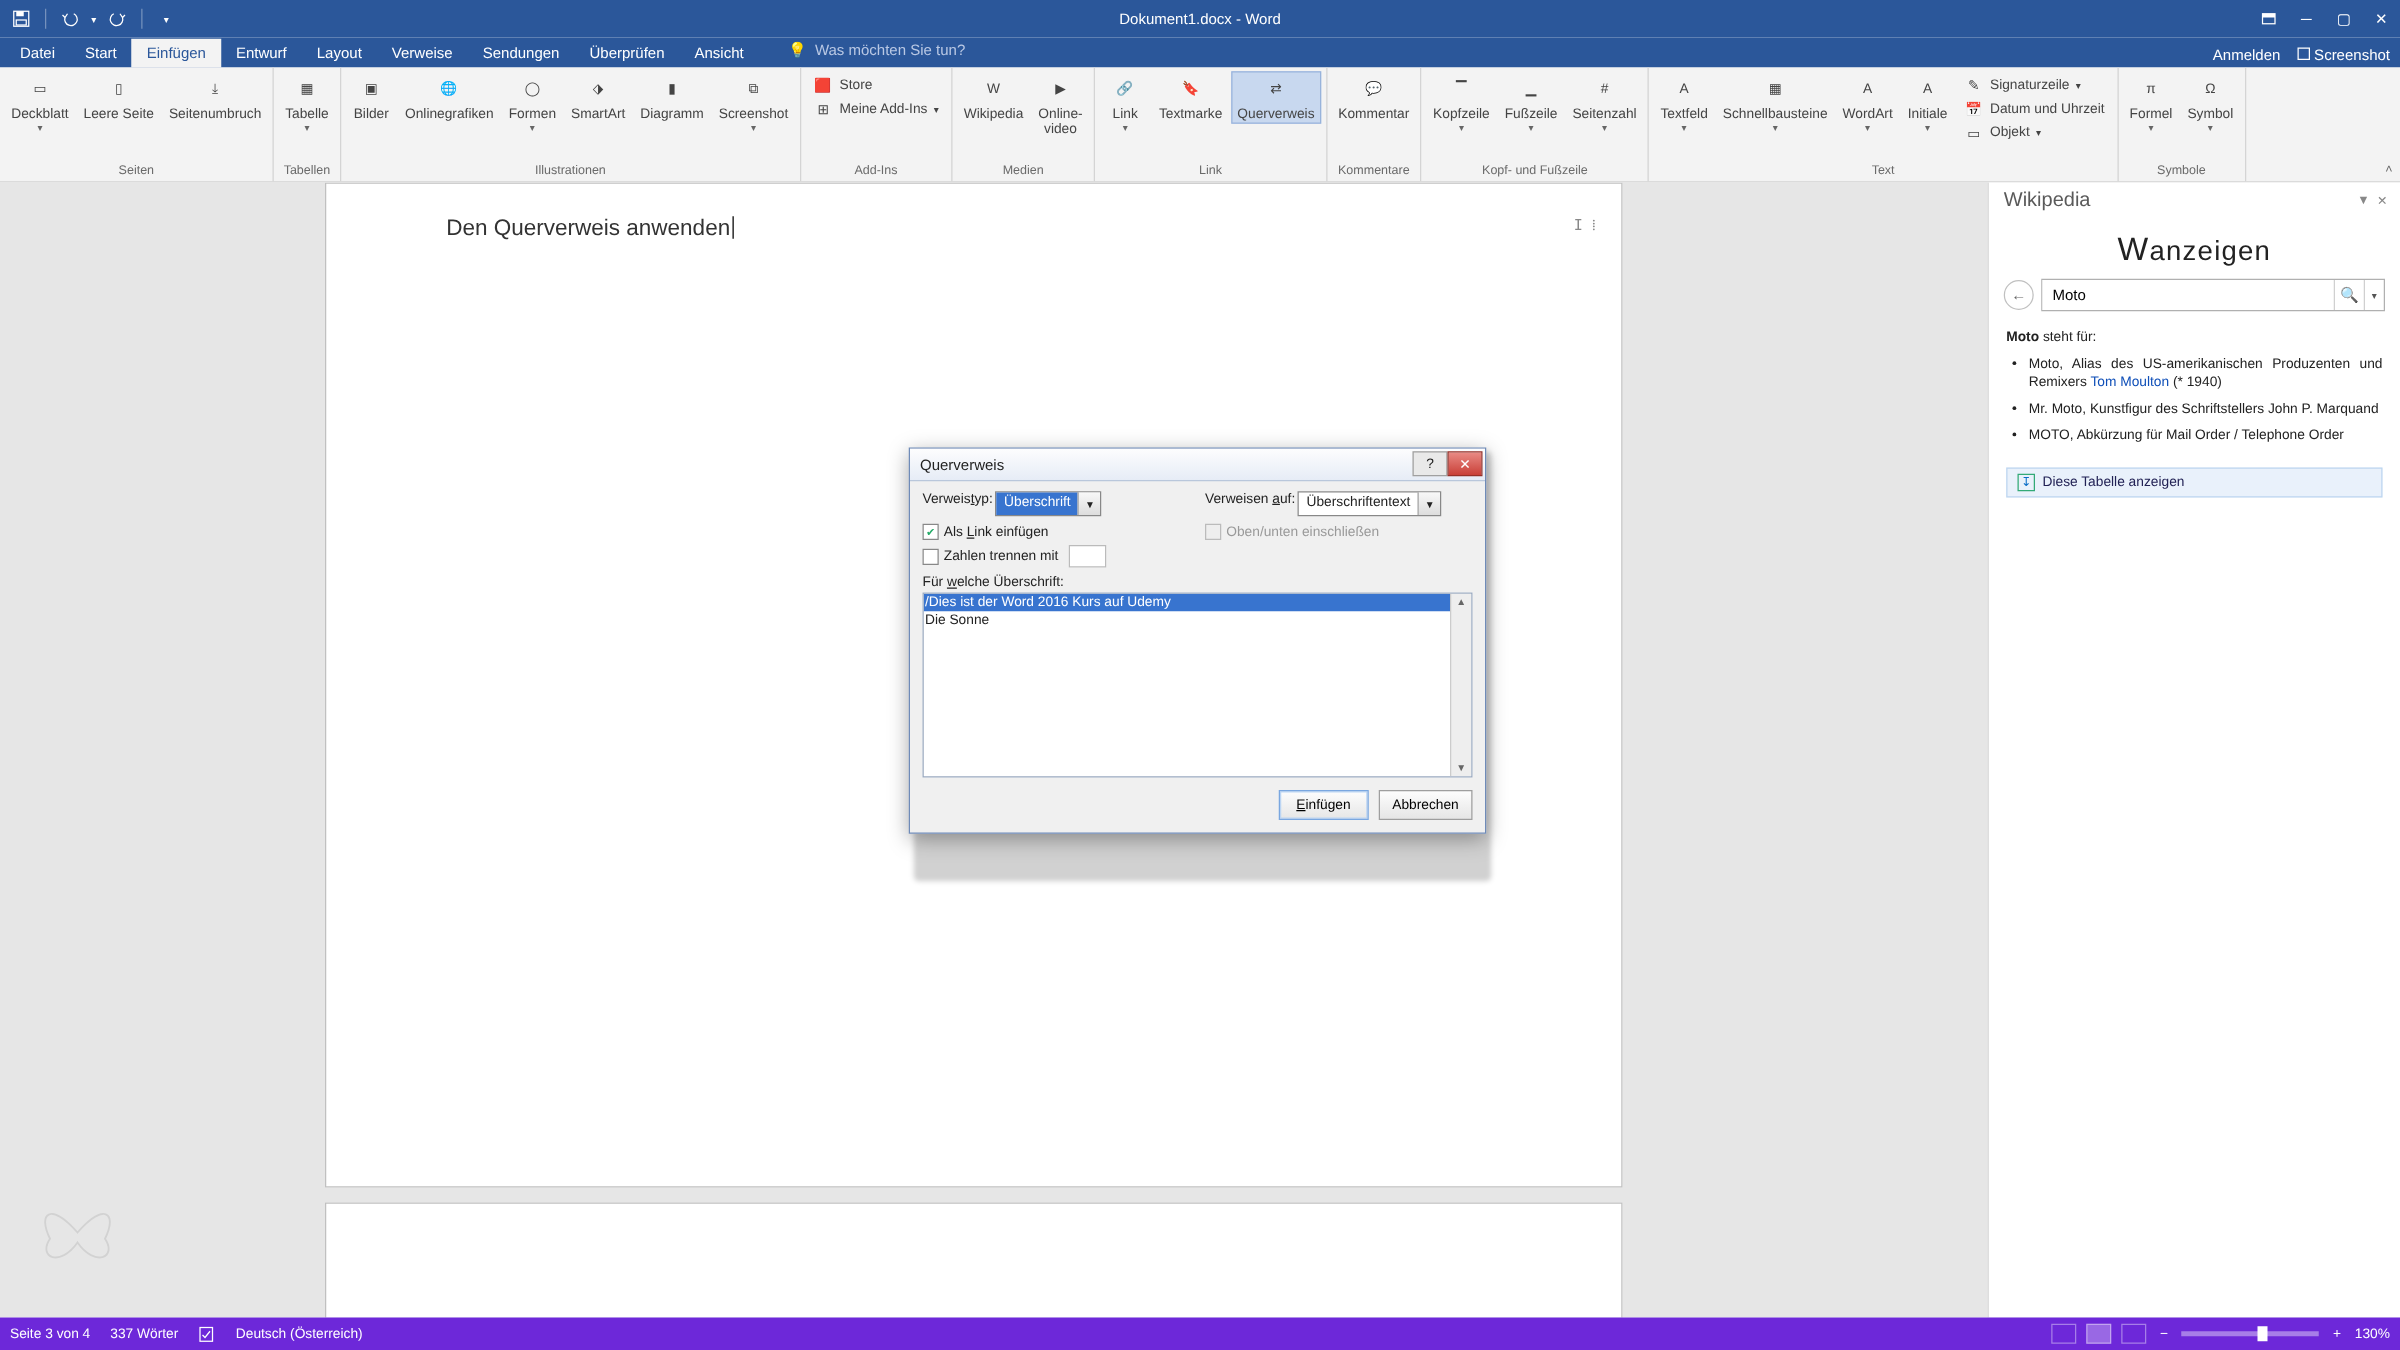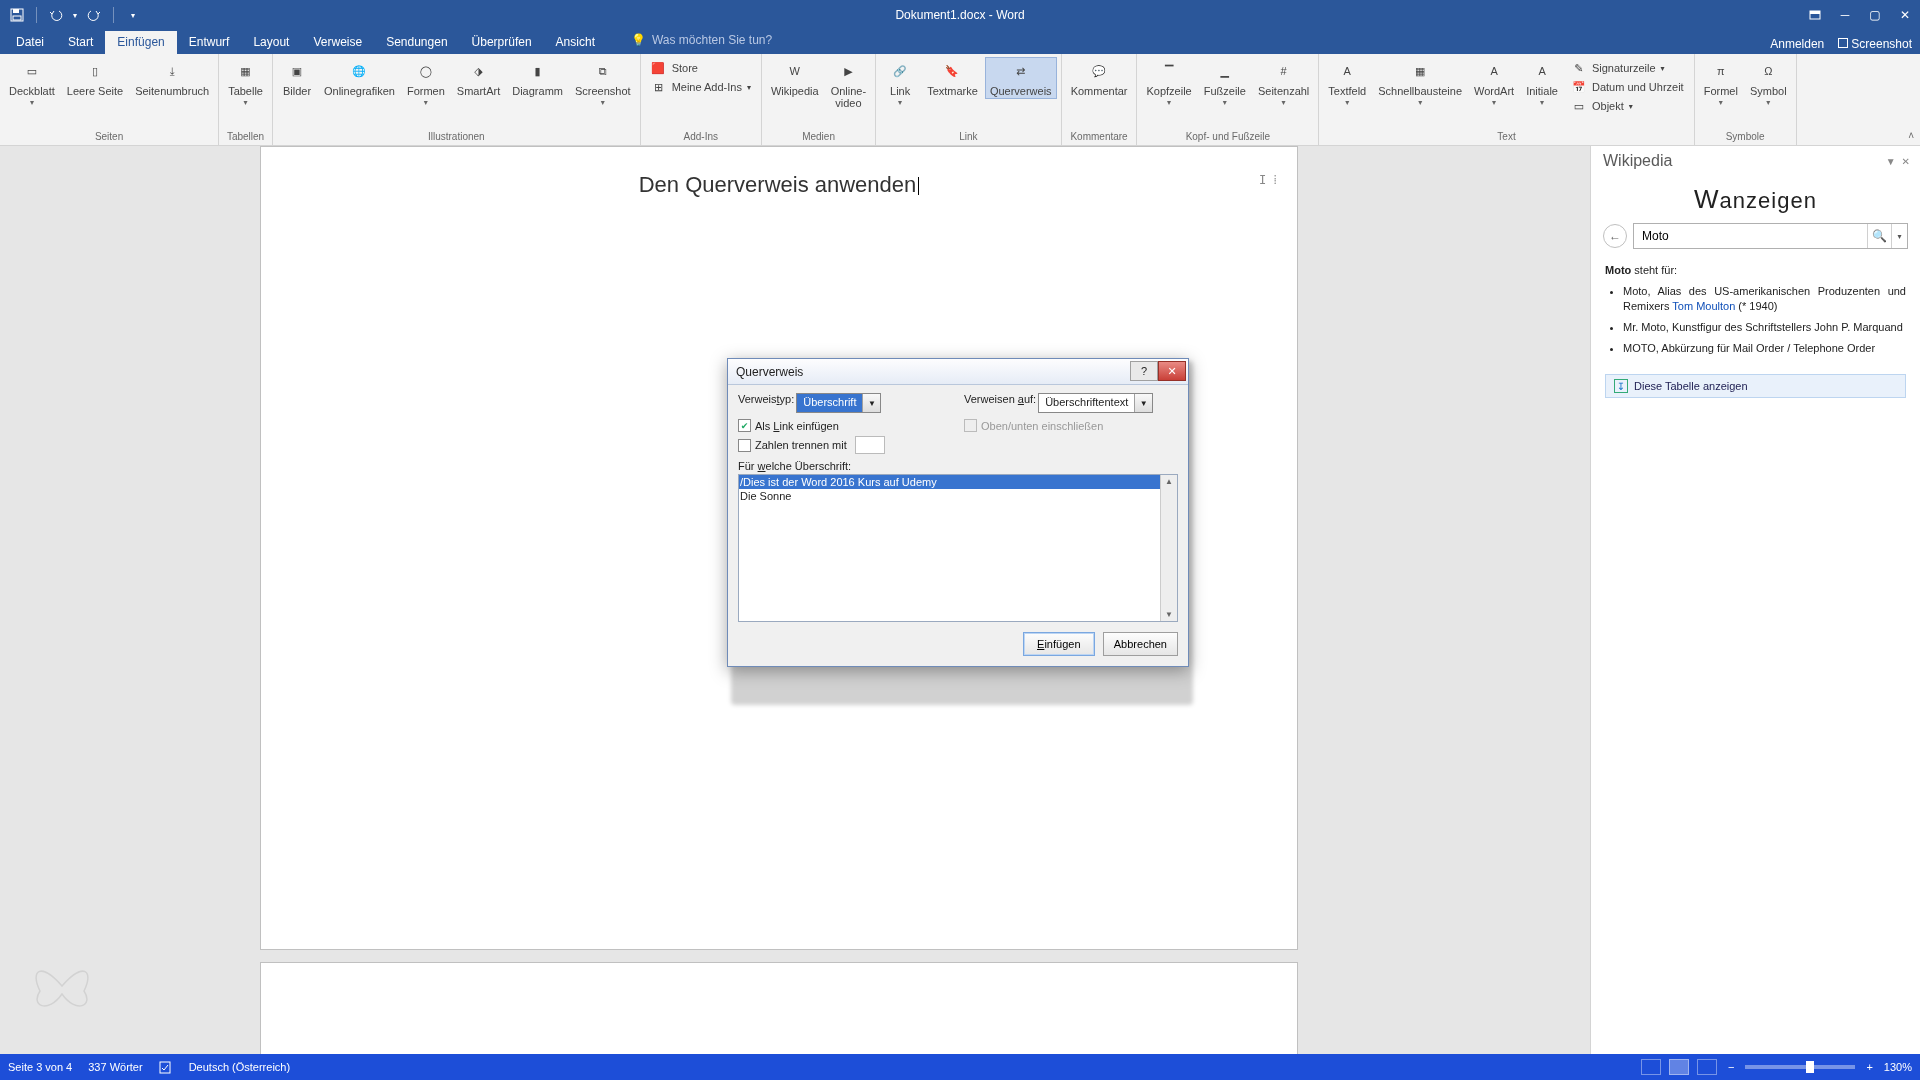--- a/index.html
+++ b/index.html
@@ -36,21 +36,21 @@
 .rvert-item { display: flex; align-items: center; gap: 5px; font-size: 11px; color: #444; padding: 1px 2px; cursor: pointer; }
 .rvert-item .ico-sm { width: 16px; height: 16px; display: flex; align-items: center; justify-content: center; }
 .ribbon-collapse { position: absolute; right: 6px; bottom: 4px; font-size: 10px; color: #666; cursor: pointer; }
 
 
 .doc-area { position: absolute; top: 146px; left: 0; right: 0; bottom: 26px; background: #e6e6e6; display: flex; }
 .doc-scroll { flex: 1; overflow: hidden; position: relative; }
 .page { position: absolute; background: #fff; border: 1px solid #c0c0c0; width: 1038px; left: 260px; box-shadow: 0 0 0 rgba(0,0,0,.08); }
 .page1 { top: 0; height: 804px; }
 .page2 { top: 816px; height: 400px; }
-.page-text { padding: 24px 96px; font-size: 22px; color: #333; font-family: Calibri, sans-serif; text-align: center; }
+.page-text { padding: 24px 96px; font-size: 18px; color: #333; font-family: Calibri, sans-serif; }
 .caret { display: inline-block; width: 1px; height: 18px; background: #000; vertical-align: -3px; margin-left: 2px; animation: blink 1s step-end infinite; }
 @keyframes blink { 50% { opacity: 0; } }
 .cursor-ind { position: absolute; left: 998px; top: 26px; font-size: 12px; color: #888; font-family: Consolas, monospace;}
 
 
 
 
 .wiki-pane { width: 330px; background: #fff; border-left: 1px solid #d4d4d4; display: flex; flex-direction: column; }
 .wiki-hdr { display: flex; align-items: center; justify-content: space-between; padding: 6px 10px 4px 12px; color: #666; }
 .wiki-hdr h3 { font-size: 16px; font-weight: 400; color: #5a5a5a; }
@@ -95,21 +95,21 @@
 .listbox { margin-top: 2px; height: 148px; border: 1px solid #9aa9bf; background: #fff; position: relative; overflow: hidden;}
 .listbox .scroll { position: absolute; right: 0; top: 0; bottom: 0; width: 17px; background: #eee; border-left: 1px solid #ccc; display: flex; flex-direction: column; justify-content: space-between; align-items: center; font-size: 8px; color: #666; }
 .listbox .scroll div { padding: 2px; cursor: pointer;}
 .li-item { padding: 1px 1px; font-size: 11px; cursor: pointer; margin-right: 17px;}
 .li-item.sel { background: #3874cf; color: #fff; }
 .dlg-actions { display: flex; justify-content: flex-end; gap: 8px; margin-top: 10px; }
 .dlg-actbtn { min-width: 72px; height: 24px; border: 1px solid #9e9e9e; background: linear-gradient(#fdfdfd,#e6e6e6); font-size: 11px; cursor: pointer; padding: 0 10px; }
 .dlg-actbtn.primary { border: 1px solid #7aa7e0; box-shadow: inset 0 0 0 1px #bcd5f3; }
 
 
-.statusbar { position: absolute; left: 0; right: 0; bottom: 0; height: 26px; background: #1d4ed8; color: #fff; font-size: 11px; display: flex; align-items: center; padding: 0 8px; justify-content: space-between; }
+.statusbar { position: absolute; left: 0; right: 0; bottom: 0; height: 26px; background: #6d28d9; color: #fff; font-size: 11px; display: flex; align-items: center; padding: 0 8px; justify-content: space-between; }
 .status-left { display: flex; gap: 16px; align-items: center; }
 .status-left .sitem { display: flex; align-items: center; gap: 4px; cursor: pointer; }
 .status-right { display: flex; align-items: center; gap: 8px; }
 .view-btn { width: 20px; height: 16px; border: 1px solid rgba(255,255,255,.4); cursor: pointer; }
 .view-btn.on { background: rgba(255,255,255,.3); }
 .zoom-slider { width: 110px; height: 4px; background: rgba(255,255,255,.4); position: relative; }
 .zoom-thumb { position: absolute; top: -4px; left: 55%; width: 8px; height: 12px; background: #fff; }
 .zoom-pm { cursor: pointer; padding: 0 3px;}
 
 

